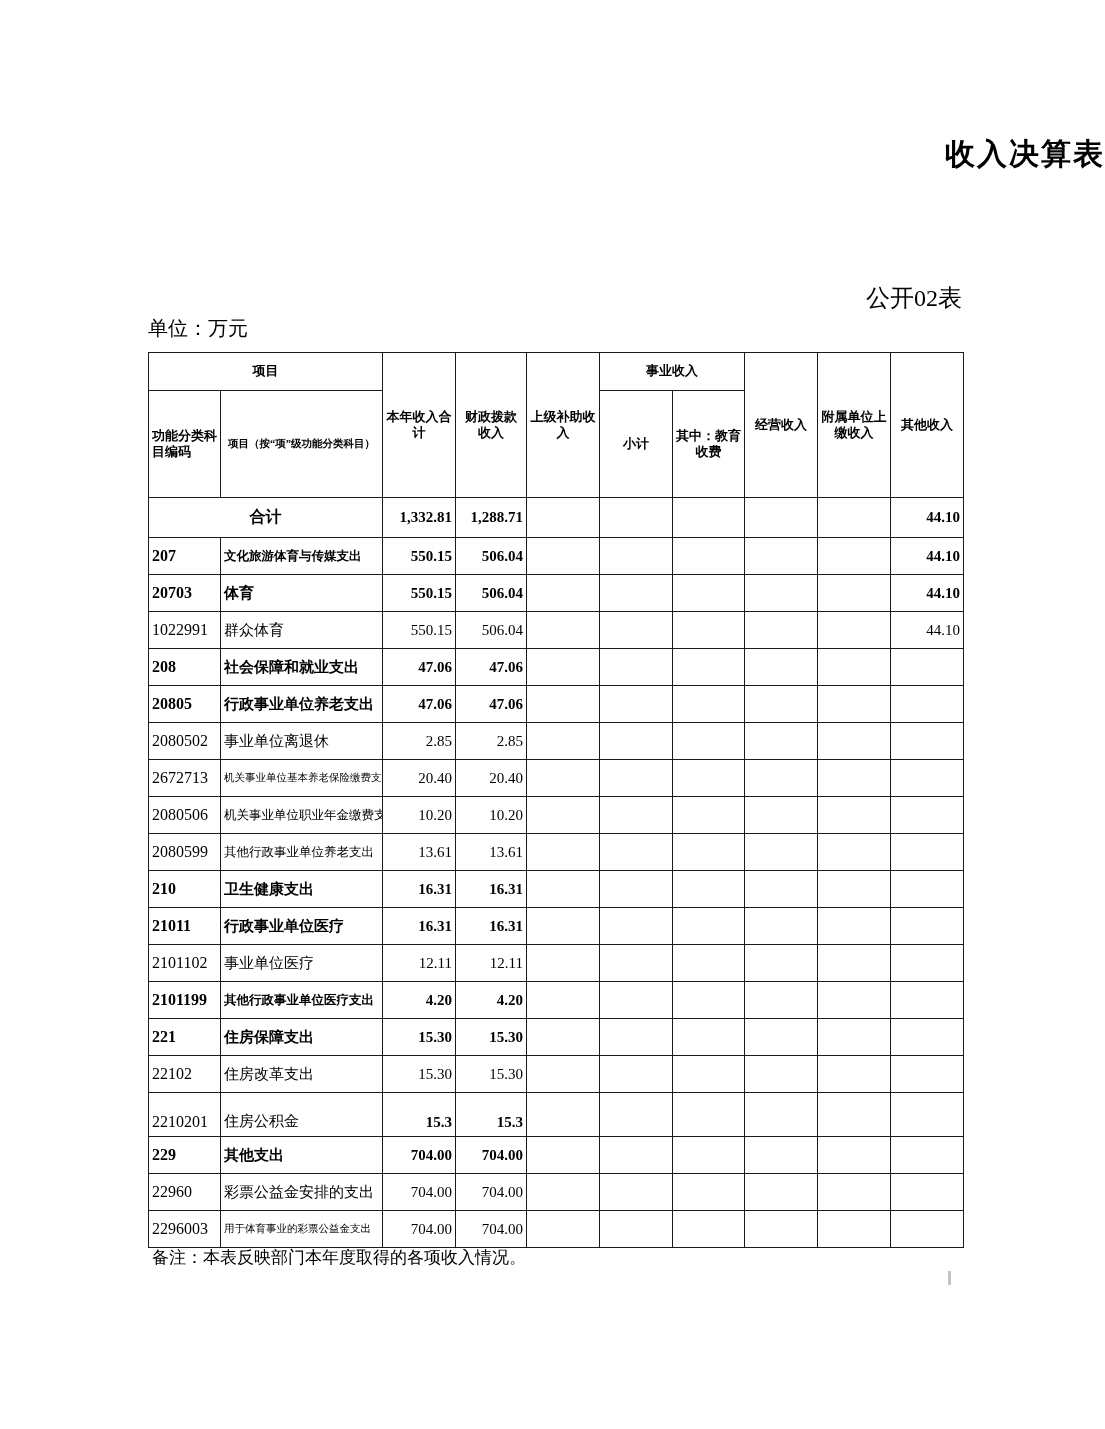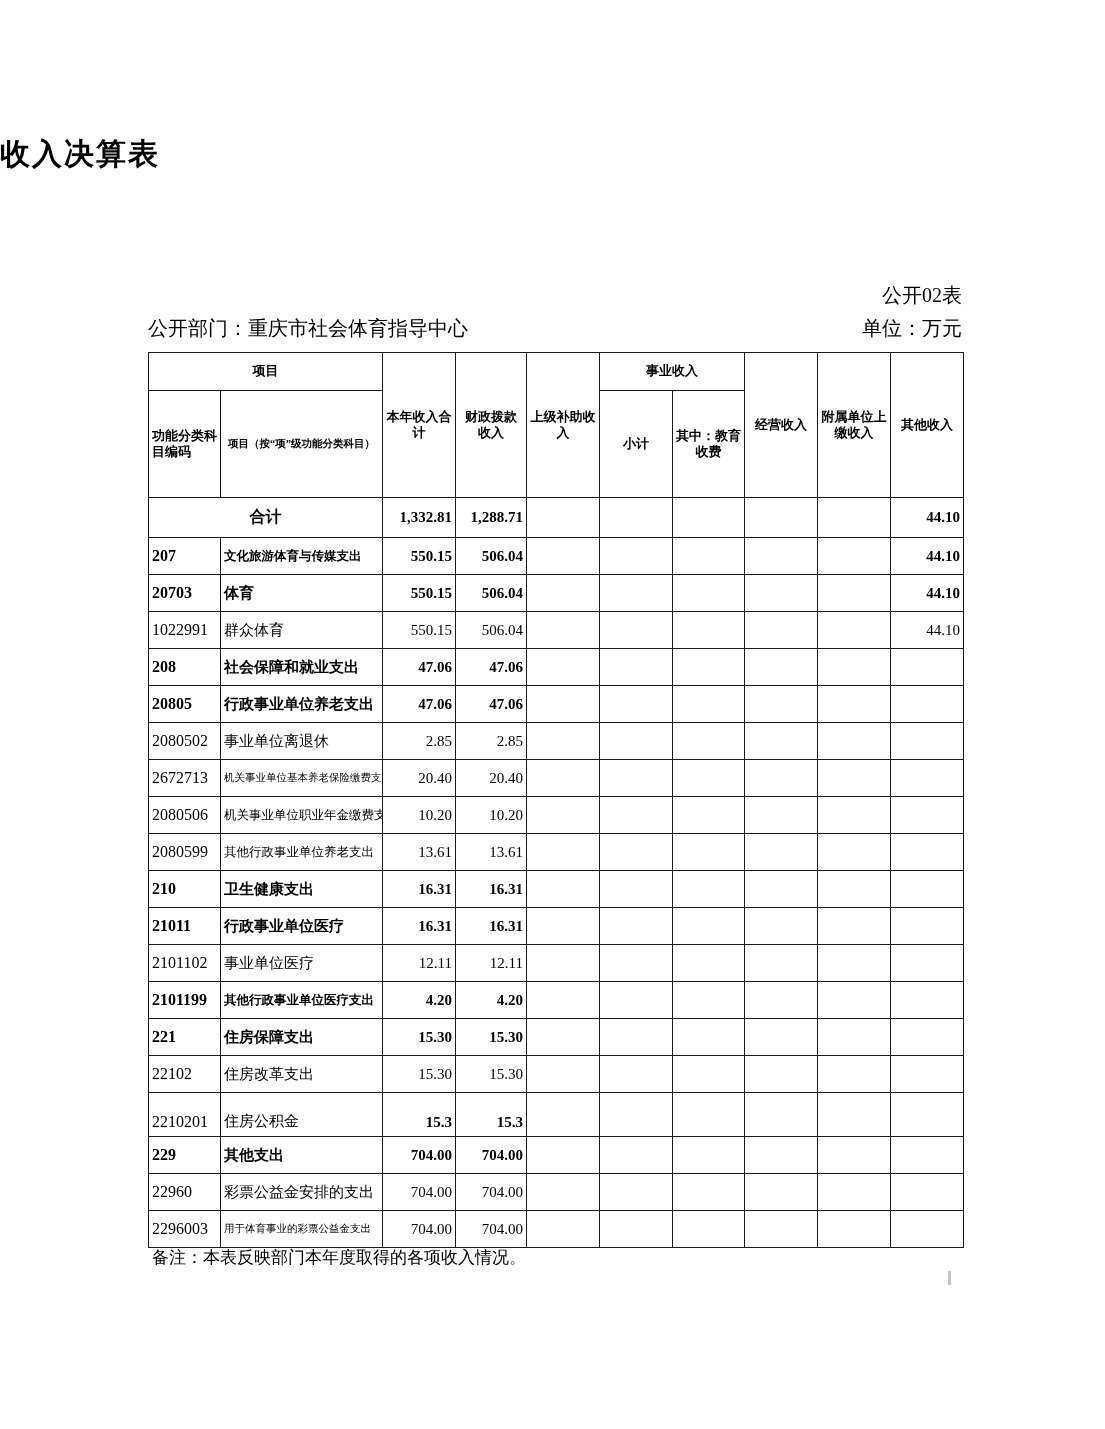--- a/index.html
+++ b/index.html
@@ -3,25 +3,25 @@
 <meta charset="utf-8">
 <style>
   html,body { margin:0; padding:0; }
   body {
     width:1105px; height:1429px; background:#ffffff; position:relative;
     font-family:"Liberation Serif","DejaVu Serif",serif; color:#000;
     overflow:hidden;
   }
   .doc-title {
     position:absolute; top:134px; left:0; width:1105px;
-    text-align:left; font-size:30px; font-weight:bold; letter-spacing:2px;
+    text-align:right; font-size:30px; font-weight:bold; letter-spacing:2px;
   }
   .sheet-label {
     position:absolute; top:282px; left:148px; width:814px;
-    text-align:right; font-size:20px;
+    text-align:right; font-size:24px;
   }
   .meta-row {
     position:absolute; top:315px; left:148px; width:814px;
     display:flex; justify-content:space-between; font-size:20px;
   }
   table.income {
     position:absolute; top:352px; left:148px;
     border-collapse:collapse; table-layout:fixed; width:815px;
   }
   table.income th, table.income td {
@@ -55,21 +55,20 @@
   }
 </style>
 </head>
 <body>
 
 <div class="doc-title">收入决算表</div>
 
 <div class="sheet-label">公开02表</div>
 
 <div class="meta-row">
-  <span>公开部门：重庆市社会体育指导中心</span>
   <span>单位：万元</span>
 </div>
 
 <table class="income">
   <colgroup>
     <col style="width:72px">
       <col style="width:162px">
       <col style="width:73px">
     <col style="width:71px">
       <col style="width:73px">

